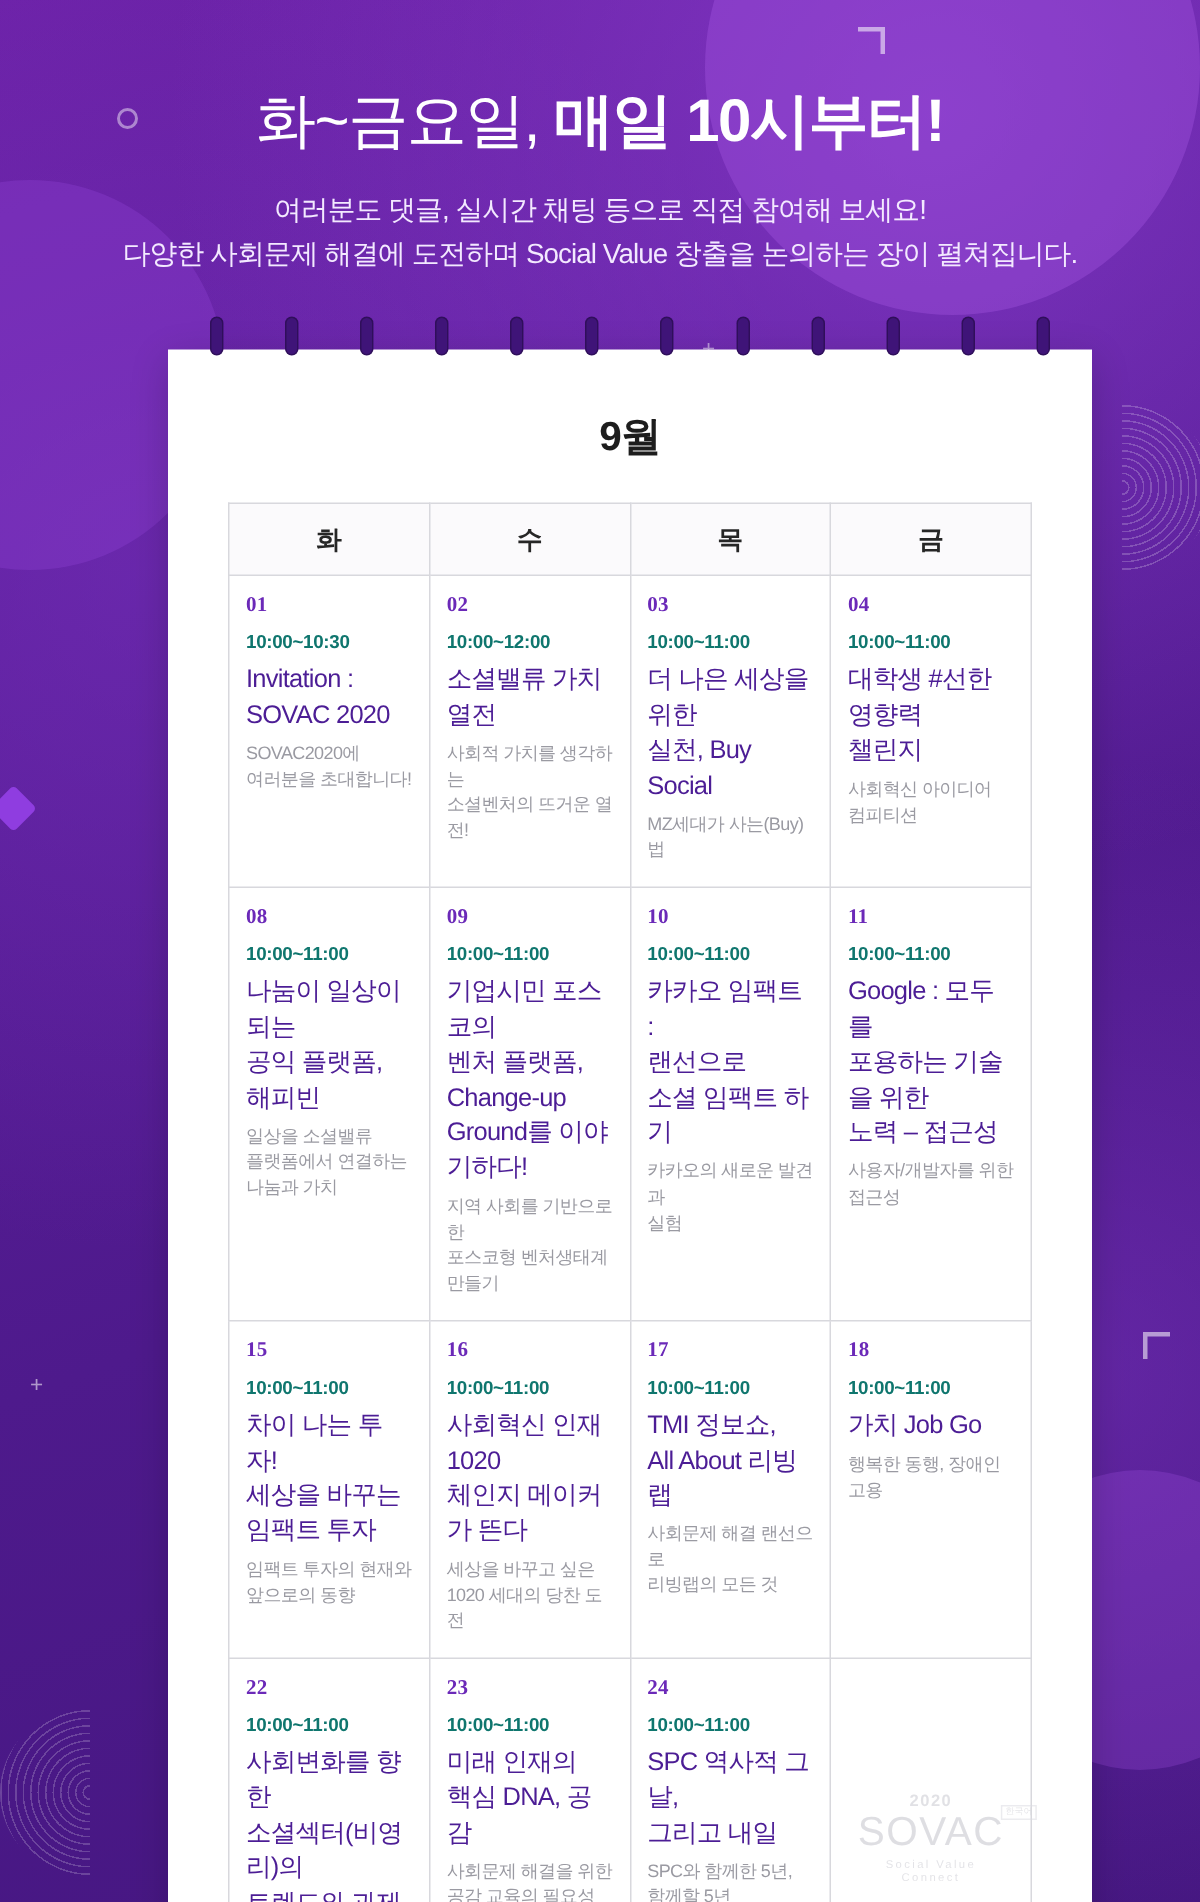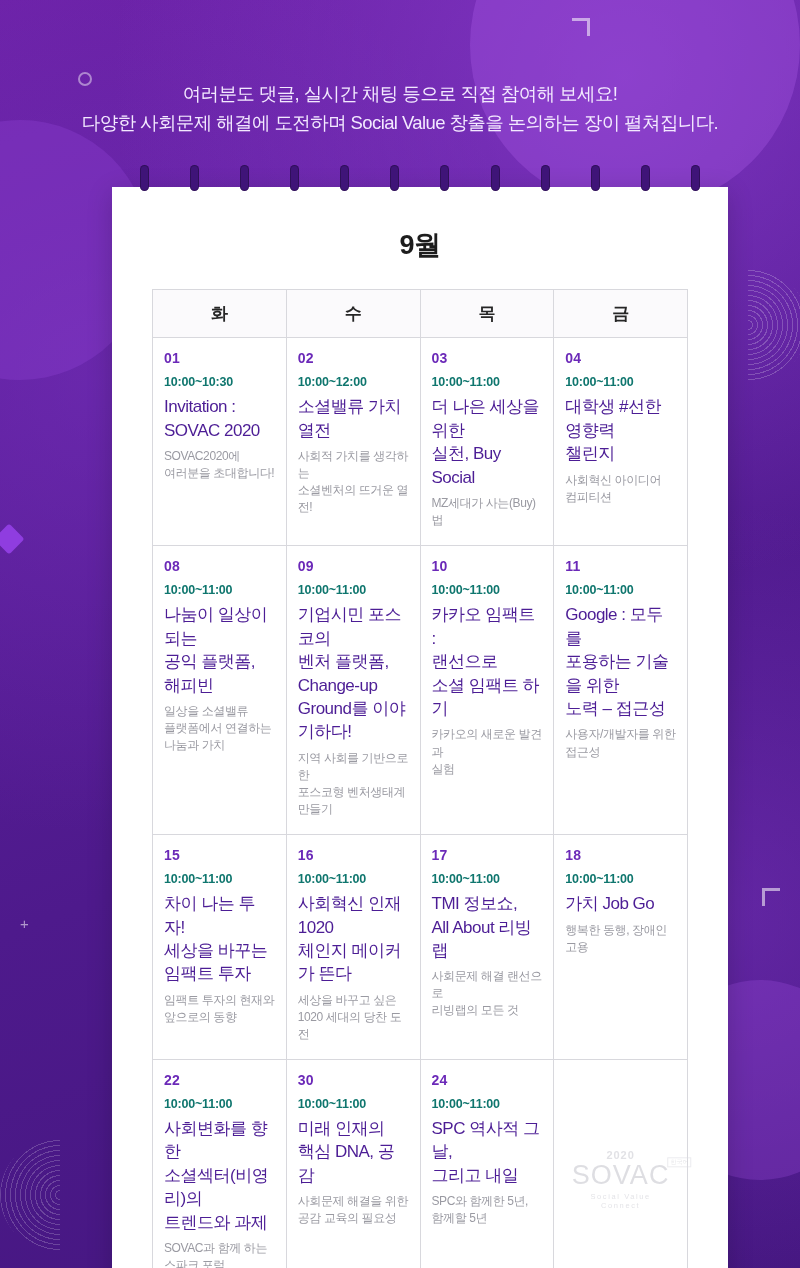--- a/index.html
+++ b/index.html
@@ -160,20 +160,21 @@
     vertical-align: top;
     padding: 12px 11px 16px;
     height: 168px;
   }
   .day-num {
     font-size: 14px;
     font-weight: 700;
     color: #6b29b8;
     margin-bottom: 9px;
     letter-spacing: 0.2px;
+    font-family: Liberation Serif, serif;
   }
   .time {
     font-size: 12.5px;
     font-weight: 700;
     color: #0f766e;
     margin-bottom: 6px;
     letter-spacing: -0.2px;
   }
   .title {
     font-size: 17px;
@@ -243,20 +244,23 @@
 <div class="plus p1">+</div>
 <div class="plus p2">+</div>
 <div class="plus p3">+</div>
 <div class="corner c1"></div>
 <div class="corner c2"></div>
 <div class="diamond"></div>
 <div class="arcs"></div>
 <div class="arcs2"></div>
 
 <div class="header">
+  <div class="headline">
+    <span>화~금요일, </span><span class="strong">매일 10시</span><span class="strong">부터!</span>
+  </div>
   <div class="subline-wrap">
     <div>여러분도 댓글, 실시간 채팅 등으로 직접 참여해 보세요!</div>
     <div>다양한 사회문제 해결에 도전하며 Social Value 창출을 논의하는 장이 펼쳐집니다.</div>
   </div>
 </div>
 
 <div class="card-wrap">
   <div class="binder">
     <span></span>
     <span></span>
@@ -396,21 +400,21 @@
           <td>
             <div class="day-num">22</div>
             <div class="time">10:00~11:00</div>
             <div class="title">사회변화를 향한
 소셜섹터(비영리)의
 트렌드와 과제</div>
             <div class="desc">SOVAC과 함께 하는
 스파크 포럼</div>
           </td>
           <td>
-            <div class="day-num">30</div>
+            <div class="day-num">23</div>
             <div class="time">10:00~11:00</div>
             <div class="title">미래 인재의
 핵심 DNA, 공감</div>
             <div class="desc">사회문제 해결을 위한
 공감 교육의 필요성</div>
           </td>
           <td>
             <div class="day-num">24</div>
             <div class="time">10:00~11:00</div>
             <div class="title">SPC 역사적 그날,

